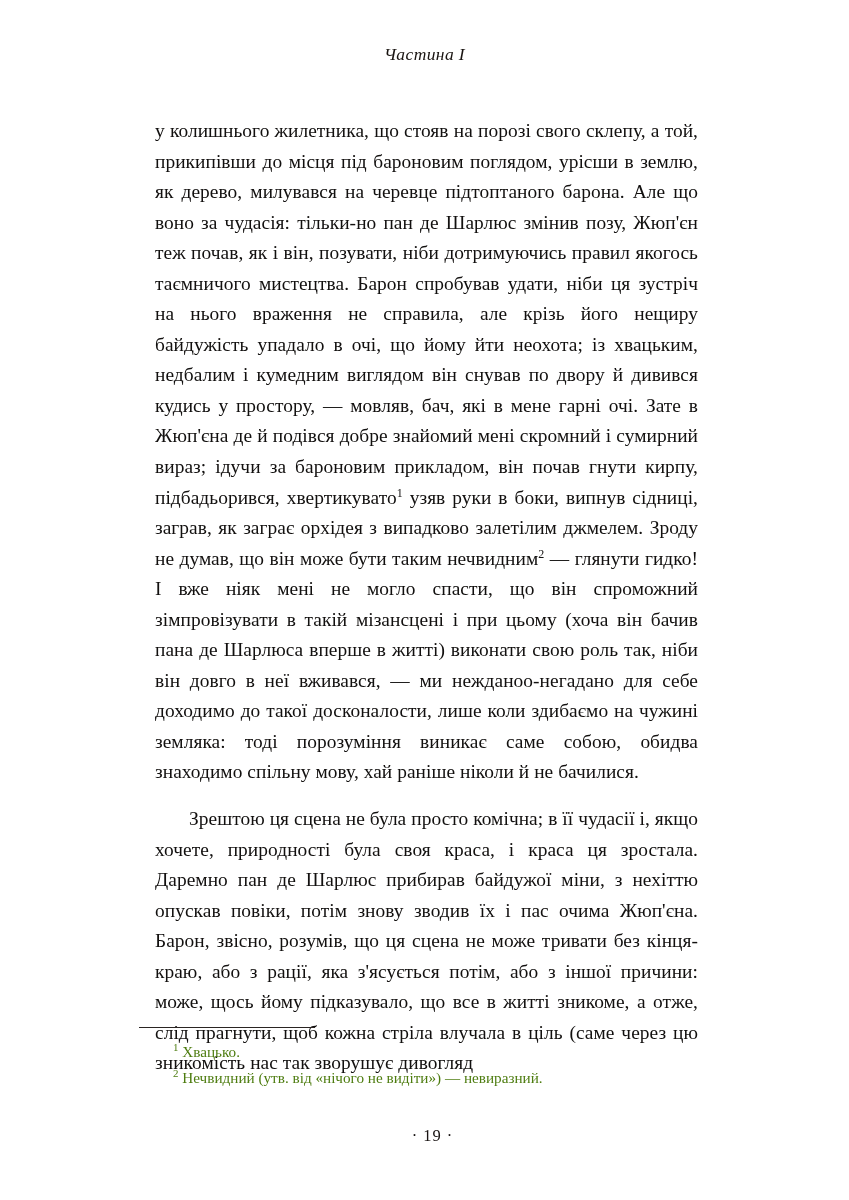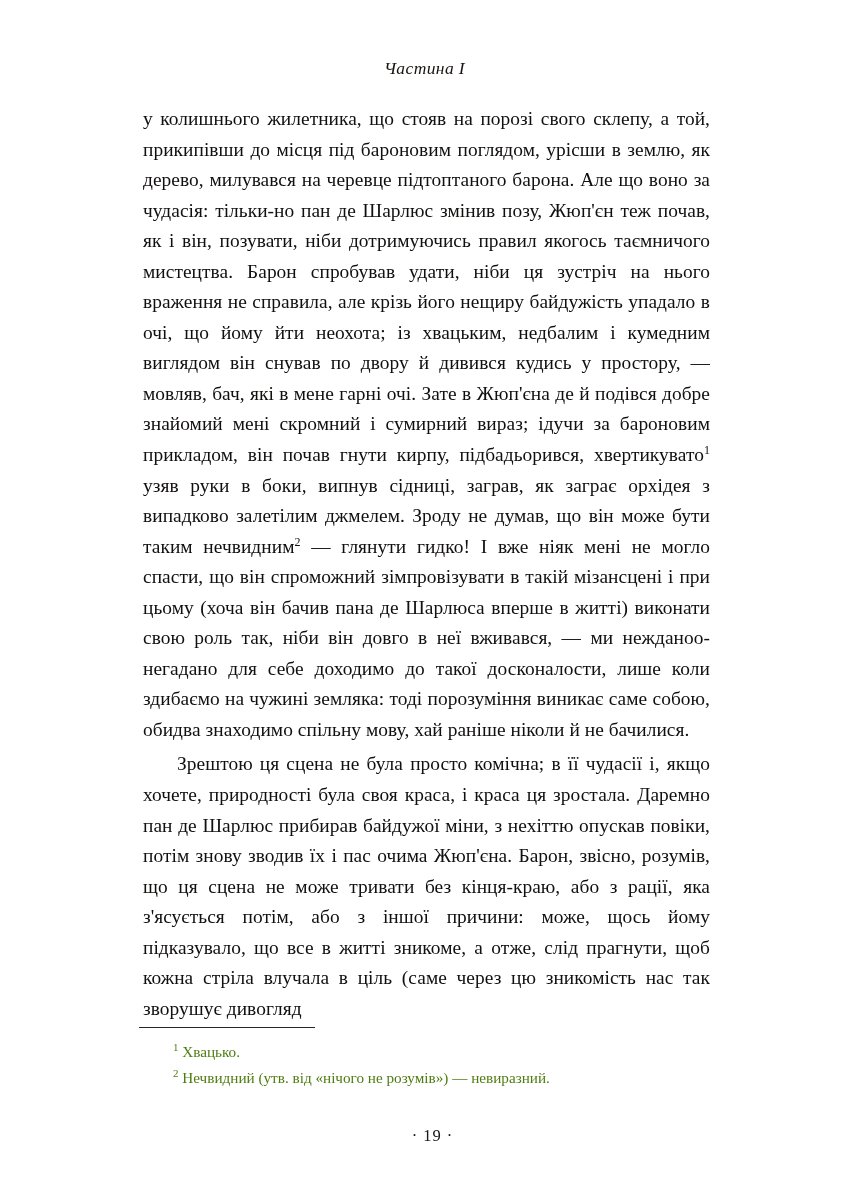--- a/index.html
+++ b/index.html
@@ -17,37 +17,37 @@
   }
   .page {
     position: relative;
     width: 849px;
     height: 1200px;
     box-sizing: border-box;
     padding: 0;
   }
   .running-head {
     position: absolute;
-    top: 58px;
+    top: 44px;
     left: 0;
     width: 849px;
     text-align: center;
     font-size: 17.5px;
     font-style: italic;
     letter-spacing: 0.4px;
     color: #1a1512;
   }
   .text-block {
     position: absolute;
     left: 139px;
     top: 100px;
     width: 575px;
   }
   p.body {
-    margin: 4px;
+    margin: 16px;
     font-size: 19.4px;
     line-height: 30.55px;
     text-align: justify;
     text-justify: inter-word;
     hyphens: manual;
     color: #12100f;
     letter-spacing: 0.05px;
   }
   p.body + p.body {
     text-indent: 34px;
@@ -98,18 +98,18 @@
   <div class="running-head">Частина I</div>
 
   <div class="text-block">
     <p class="body"><span>у колишнього жилетника, що стояв на порозі свого склепу, а той, прикипівши до місця під бароновим поглядом, урісши в землю, як дерево, милувався на черевце підтоптаного барона. Але що воно за чудасія: тільки-но пан де Шарлюс змінив позу, Жюп'єн теж почав, як і він, позувати, ніби дотримуючись правил якогось таємничого мистецтва. Барон спробував удати, ніби ця зустріч на нього враження не справила, але крізь його нещиру байдужість упадало в очі, що йому йти неохота; із хвацьким, недбалим і кумедним виглядом він снував по двору й дивився кудись у простору, — мовляв, бач, які в мене гарні очі. Зате в Жюп'єна де й подівся добре знайомий мені скромний і сумирний вираз; ідучи за бароновим прикладом, він почав гнути кирпу, підбадьорився, хвертикувато</span><sup>1</sup><span> узяв руки в боки, випнув сідниці, заграв, як заграє орхідея з випадково залетілим джмелем. Зроду не думав, що він може бути таким нечвидним</span><sup>2</sup><span> — глянути гидко! І вже ніяк мені не могло спасти, що він спроможний зімпровізувати в такій мізансцені і при цьому (хоча він бачив пана де Шарлюса вперше в житті) виконати свою роль так, ніби він довго в неї вживався, — ми нежданоо-негадано для себе доходимо до такої досконалости, лише коли здибаємо на чужині земляка: тоді порозуміння виникає саме собою, обидва знаходимо спільну мову, хай раніше ніколи й не бачилися.</span></p>
     <p class="body">Зрештою ця сцена не була просто комічна; в її чудасії і, якщо хочете, природності була своя краса, і краса ця зростала. Даремно пан де Шарлюс прибирав байдужої міни, з нехіттю опускав повіки, потім знову зводив їх і пас очима Жюп'єна. Барон, звісно, розумів, що ця сцена не може тривати без кінця-краю, або з рації, яка з'ясується потім, або з іншої причини: може, щось йому підказувало, що все в житті зникоме, а отже, слід прагнути, щоб кожна стріла влучала в ціль (саме через цю зникомість нас так зворушує дивогляд</p>
   </div>
 
   <div class="footnote-area">
     <div class="footnote-rule"></div>
     <p class="footnote"><sup>1</sup><span> Хвацько.</span></p>
-    <p class="footnote"><sup>2</sup><span> Нечвидний (утв. від «нічого не розумів») — невиразний.</span></p>
+    <p class="footnote"><sup>2</sup><span> Нечвидний (утв. від «нічого не видіти») — невиразний.</span></p>
   </div>
 
   <div class="folio">· 19 ·</div>
 
 </div>
 
 </body></html>

